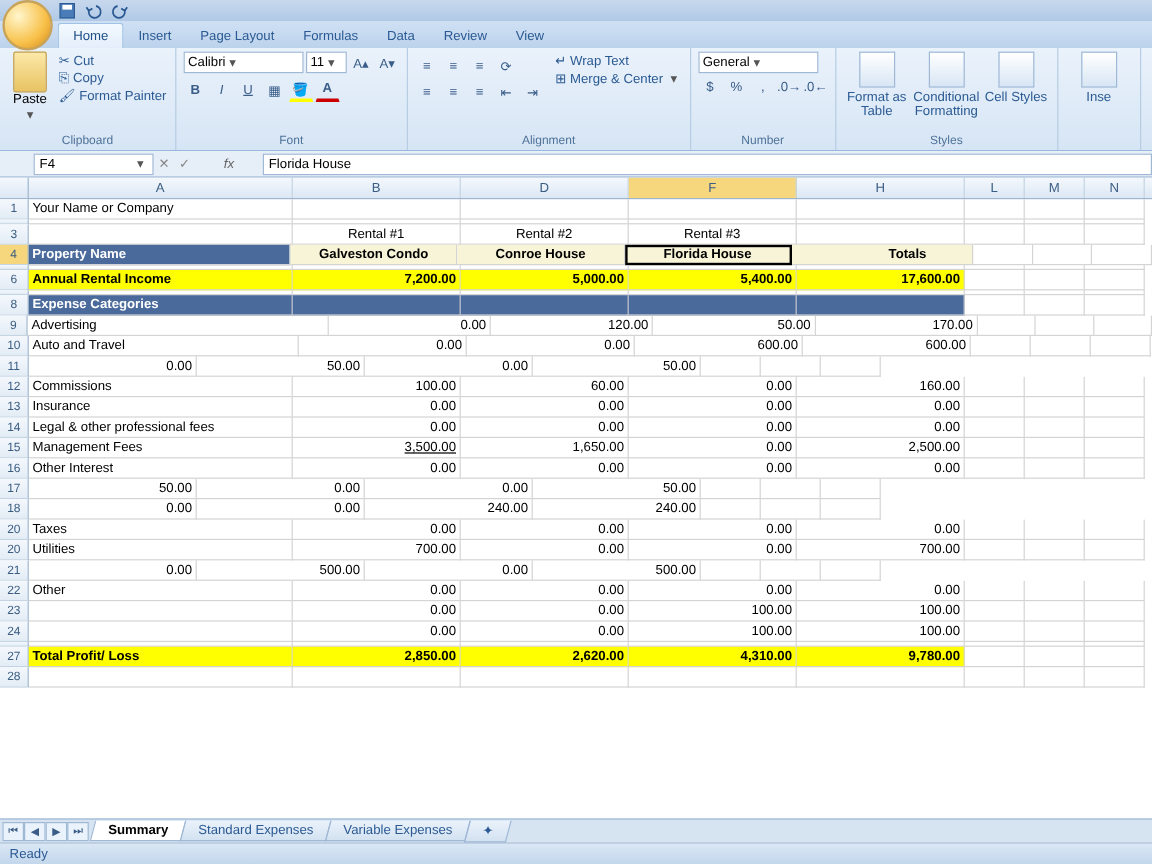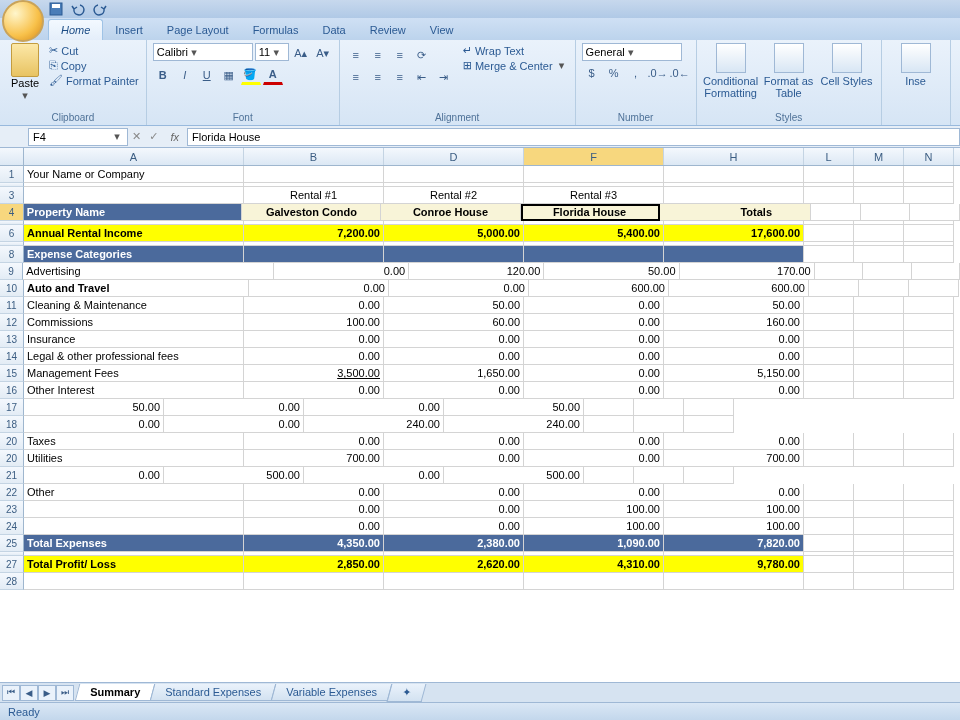--- a/index.html
+++ b/index.html
@@ -3,37 +3,37 @@
 <meta charset="utf-8">
 <style>
 *{margin:0;padding:0;box-sizing:border-box;font-family:Tahoma,Arial,sans-serif;font-size:11px;}
 body{background:#fff;width:960px;height:720px;overflow:hidden;position:relative;}
 .titlebar{height:18px;background:linear-gradient(#c7d8ed,#b0c9e6);display:flex;align-items:center;}
 .office-btn{width:42px;height:42px;background:radial-gradient(circle at 30% 30%,#fff6cc,#f8c14a 60%,#d4881a);border-radius:50%;position:absolute;left:2px;top:0px;z-index:5;border:2px solid #c9a35a;}
 .qat{margin-left:48px;display:flex;gap:6px;align-items:center;}
 .qat-icon{width:16px;height:16px;display:inline-block;}
 .tabs{height:22px;background:linear-gradient(#cfe0f4,#bcd3ec);display:flex;align-items:flex-end;padding-left:48px;}
 .tab{padding:4px 12px;color:#2b5a93;cursor:default;}
-.tab.active{background:linear-gradient(#f3f9ff,#e4eefa);border:1px solid #9fc3e6;border-bottom:none;border-radius:3px 3px 0 0;color:#1d4d86;font-style:italic;}
+.tab.active{background:linear-gradient(#f3f9ff,#e4eefa);border:1px solid #9fc3e6;border-bottom:none;border-radius:3px 3px 0 0;color:#1d4d86;}
 .ribbon{height:86px;background:linear-gradient(#eaf2fb,#d6e5f5);border-bottom:1px solid #98b9dd;display:flex;}
 .group{border-right:1px solid #b6cde3;padding:3px 6px 1px 6px;display:flex;flex-direction:column;justify-content:space-between;}
 .group-label{text-align:center;font-size:10px;color:#4f7298;padding:1px;}
 .paste-big{display:flex;flex-direction:column;align-items:center;width:38px;}
 .paste-icon{width:28px;height:34px;background:linear-gradient(#fce8a8,#e8c362);border:1px solid #c39c3f;border-radius:2px;}
 .mini-row{display:flex;align-items:center;gap:3px;color:#2b5a93;padding:1px;}
 .font-sel{display:flex;gap:2px;}
 .combo{background:#fff;border:1px solid #9fb8d5;height:18px;display:flex;align-items:center;padding:0 3px;}
 .dd{width:12px;text-align:center;color:#555;}
 .btnrow{display:flex;gap:2px;margin-top:2px;}
 .ibtn{width:20px;height:20px;border:1px solid transparent;display:flex;align-items:center;justify-content:center;color:#3a5d88;}
 .bigbtn{display:flex;flex-direction:column;align-items:center;width:56px;color:#2b5a93;text-align:center;line-height:1.1;}
 .bigicon{width:30px;height:30px;border:1px solid #9fb8d5;background:linear-gradient(#fff,#d8e6f4);margin-bottom:2px;}
 .formula-bar{height:22px;background:#e6eef7;border-bottom:1px solid #9fb8d5;display:flex;align-items:center;}
 .namebox{width:100px;background:#fff;border:1px solid #9fb8d5;height:18px;margin-left:28px;display:flex;align-items:center;padding:0 4px;justify-content:space-between;}
-.fx{margin:0 8px;font-style:italic;color:#666;}
+.fx{margin:0 24px;font-style:italic;color:#666;}
 .fx-input{flex:1;background:#fff;border:1px solid #9fb8d5;height:18px;padding:0 4px;display:flex;align-items:center;}
 .sheet-area{position:relative;height:548px;overflow:hidden;}
 .col-headers{display:flex;height:18px;background:linear-gradient(#f4f8fd,#dce8f4);border-bottom:1px solid #9eb6ce;}
 .rowhdr-spacer{width:24px;border-right:1px solid #9eb6ce;background:linear-gradient(#f4f8fd,#dce8f4);}
 .colh{border-right:1px solid #c4d4e3;text-align:center;line-height:18px;color:#3b5d82;}
 .colh.sel{background:#f7d77e;}
 .grid{position:relative;}
 .row{display:flex;height:17px;}
 .row.short{height:4px;}
 .rh{width:24px;background:linear-gradient(#f4f8fd,#e3ecf5);border-right:1px solid #9eb6ce;border-bottom:1px solid #c4d4e3;text-align:center;line-height:17px;color:#3b5d82;font-size:10px;}
@@ -195,25 +195,25 @@
         <div class="ibtn">.0←</div>
       </div>
     </div>
     <div class="group-label">Number</div>
   </div>
 
   <div class="group">
     <div style="display:flex;gap:2px;">
       <div class="bigbtn">
           <div class="bigicon"></div>
-          <span>Conditional Formatting</span>
+          <span>Format as Table</span>
         </div>
       <div class="bigbtn">
           <div class="bigicon"></div>
-          <span>Format as Table</span>
+          <span>Conditional Formatting</span>
         </div>
       <div class="bigbtn">
           <div class="bigicon"></div>
           <span>Cell Styles</span>
         </div>
     </div>
     <div class="group-label">Styles</div>
   </div>
 
   <div class="group">
@@ -344,32 +344,31 @@
         <div class="cell num" style="width: 140px;">0.00</div>
         <div class="cell num" style="width: 140px;">120.00</div>
         <div class="cell num" style="width: 140px;">50.00</div>
         <div class="cell num" style="width: 140px;">170.00</div>
         <div class="cell" style="width: 50px;"></div>
         <div class="cell" style="width: 50px;"></div>
         <div class="cell" style="width: 50px;"></div>
       </div>
       <div class="row">
         <div class="rh">10</div>
-        <div class="cell" style="width: 225px; font-weight: bold;">Auto and Travel</div>
+        <div class="cell" style="width: 225px;">Auto and Travel</div>
         <div class="cell num" style="width: 140px;">0.00</div>
         <div class="cell num" style="width: 140px;">0.00</div>
         <div class="cell num" style="width: 140px;">600.00</div>
         <div class="cell num" style="width: 140px;">600.00</div>
         <div class="cell" style="width: 50px;"></div>
         <div class="cell" style="width: 50px;"></div>
         <div class="cell" style="width: 50px;"></div>
       </div>
       <div class="row">
         <div class="rh">11</div>
-        <div class="cell" style="width: 220px;">Cleaning &amp; Maintenance</div>
         <div class="cell num" style="width: 140px;">0.00</div>
         <div class="cell num" style="width: 140px;">50.00</div>
         <div class="cell num" style="width: 140px;">0.00</div>
         <div class="cell num" style="width: 140px;">50.00</div>
         <div class="cell" style="width: 50px;"></div>
         <div class="cell" style="width: 50px;"></div>
         <div class="cell" style="width: 50px;"></div>
       </div>
       <div class="row">
         <div class="rh">12</div>
@@ -403,21 +402,21 @@
         <div class="cell" style="width: 50px;"></div>
         <div class="cell" style="width: 50px;"></div>
         <div class="cell" style="width: 50px;"></div>
       </div>
       <div class="row">
         <div class="rh">15</div>
         <div class="cell" style="width: 220px;">Management Fees</div>
         <div class="cell num" style="width: 140px; text-decoration: underline;">3,500.00</div>
         <div class="cell num" style="width: 140px;">1,650.00</div>
         <div class="cell num" style="width: 140px;">0.00</div>
-        <div class="cell num" style="width: 140px;">5,150.00</div>
+        <div class="cell num" style="width: 140px;">2,500.00</div>
         <div class="cell" style="width: 50px;"></div>
         <div class="cell" style="width: 50px;"></div>
         <div class="cell" style="width: 50px;"></div>
       </div>
       <div class="row">
         <div class="rh">16</div>
         <div class="cell" style="width: 220px;">Other Interest</div>
         <div class="cell num" style="width: 140px;">0.00</div>
         <div class="cell num" style="width: 140px;">0.00</div>
         <div class="cell num" style="width: 140px;">0.00</div>
@@ -500,31 +499,20 @@
         <div class="cell" style="width: 50px;"></div>
         <div class="cell" style="width: 50px;"></div>
       </div>
       <div class="row">
         <div class="rh">24</div>
         <div class="cell" style="width: 220px;"></div>
         <div class="cell num" style="width: 140px;">0.00</div>
         <div class="cell num" style="width: 140px;">0.00</div>
         <div class="cell num" style="width: 140px;">100.00</div>
         <div class="cell num" style="width: 140px;">100.00</div>
-        <div class="cell" style="width: 50px;"></div>
-        <div class="cell" style="width: 50px;"></div>
-        <div class="cell" style="width: 50px;"></div>
-      </div>
-      <div class="row">
-        <div class="rh">25</div>
-        <div class="cell hl-blue" style="width: 220px;">Total Expenses</div>
-        <div class="cell hl-blue num" style="width: 140px;">4,350.00</div>
-        <div class="cell hl-blue num" style="width: 140px;">2,380.00</div>
-        <div class="cell hl-blue num" style="width: 140px;">1,090.00</div>
-        <div class="cell hl-blue num" style="width: 140px;">7,820.00</div>
         <div class="cell" style="width: 50px;"></div>
         <div class="cell" style="width: 50px;"></div>
         <div class="cell" style="width: 50px;"></div>
       </div>
       <div class="row short">
         <div class="rh"></div>
         <div class="cell" style="width: 220px;"></div>
         <div class="cell" style="width: 140px;"></div>
         <div class="cell" style="width: 140px;"></div>
         <div class="cell" style="width: 140px;"></div>

